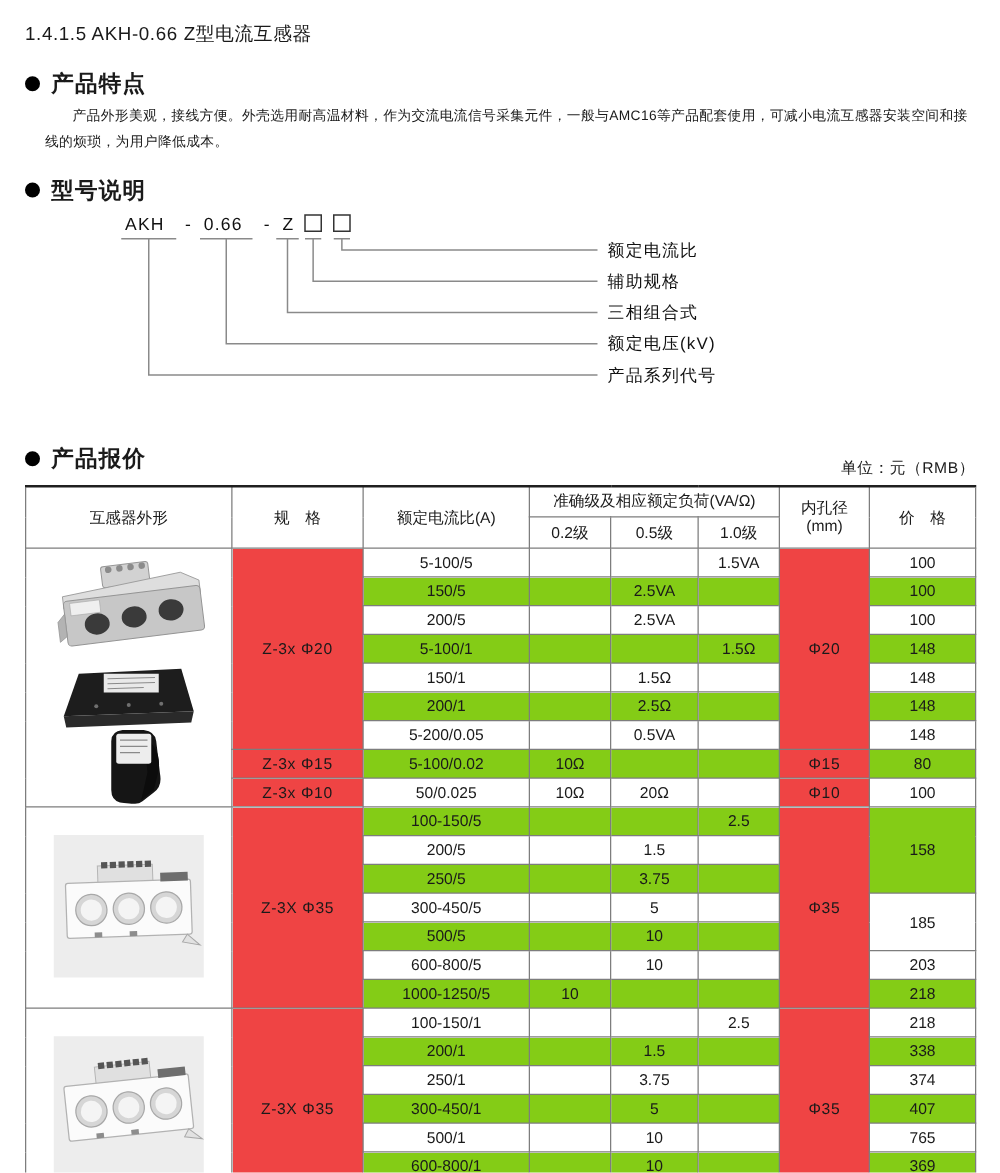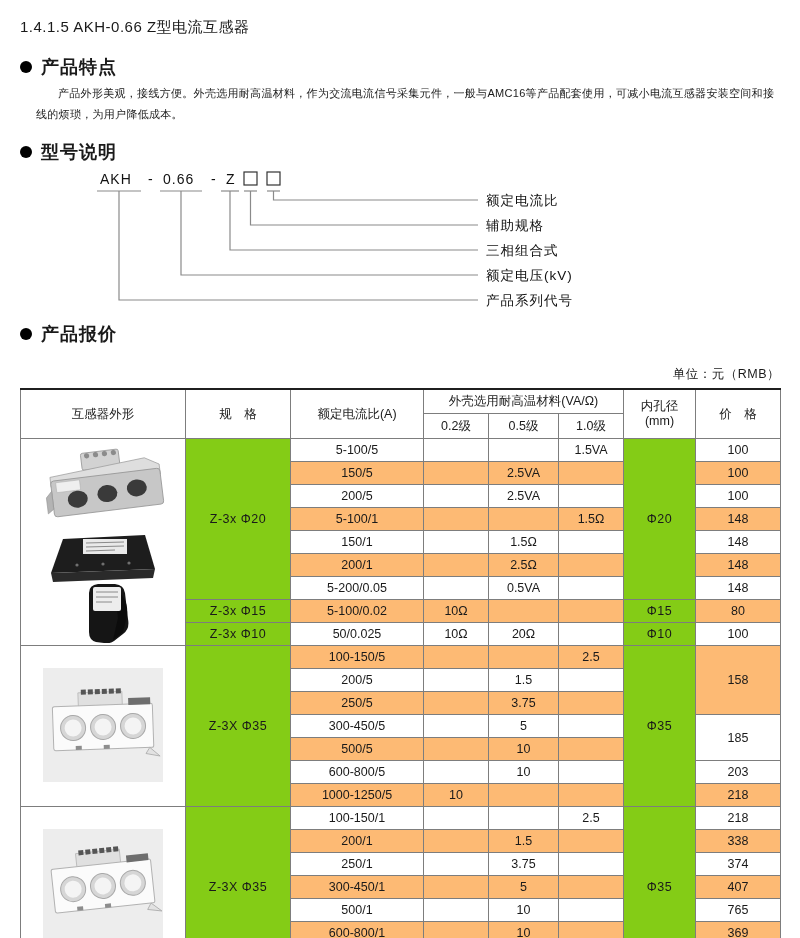--- a/index.html
+++ b/index.html
@@ -19,37 +19,37 @@
   }
   .section-title{font-size:18px;font-weight:600;letter-spacing:1px;}
   .features-text{
     font-size:11px;line-height:1.95;text-indent:2em;
     margin:4px 0 14px 16px;letter-spacing:.3px;
   }
   .diagram-wrap{position:relative;height:146px;margin:2px 0 8px 0;}
   .diagram-wrap svg{display:block;}
   .code-text{font-size:14px;fill:#111;letter-spacing:1px;}
   .lead-label{font-size:13.5px;fill:#111;letter-spacing:1px;}
-  .pricing-bar{display:flex;justify-content:space-between;align-items:flex-start;margin:0 0 5px 0;}
+  .pricing-bar{display:flex;justify-content:space-between;align-items:flex-end;margin:0 0 5px 0;}
   .unit-note{font-size:12.5px;letter-spacing:.5px;margin-top:44px;}
   table.price{
     width:760px;border-collapse:collapse;table-layout:fixed;
     border-top:2px solid #1f1f1f;border-bottom:2px solid #1f1f1f;
   }
   table.price th,table.price td{
     border:1px solid #7d7d7d;
     font-size:12.5px;font-weight:normal;
     text-align:center;vertical-align:middle;
     padding:0 2px;overflow:hidden;
   }
   table.price thead tr{height:25px;}
   table.price tbody tr{height:23px;}
-  tr.shaded td.shadable{background:#fdba74;}
+  tr.shaded td.shadable{background:#84cc16;}
   td.img-cell{background:#fff;padding:2px;}
-  td.plain{background:#84cc16;letter-spacing:.5px;}
+  td.plain{background:#ef4444;letter-spacing:.5px;}
   .hdr-2line{line-height:1.25;display:block;}
   .photo-box{display:flex;justify-content:center;align-items:flex-start;}
 </style>
 </head>
 <body>
 
 <div class="page">
 
   <div class="doc-title">1.4.1.5 AKH-0.66 Z型电流互感器</div>
 
@@ -116,21 +116,21 @@
         <col style="width:70px">
         <col style="width:65px">
       <col style="width:72px">
         <col style="width:85px">
     </colgroup>
     <thead>
       <tr>
         <th rowspan="2">互感器外形</th>
         <th rowspan="2">规　格</th>
         <th rowspan="2">额定电流比(A)</th>
-        <th colspan="3">外壳选用耐高温材料(VA/Ω)</th>
+        <th colspan="3">准确级及相应额定负荷(VA/Ω)</th>
         <th rowspan="2">
           <span class="hdr-2line">内孔径</span>
           <span class="hdr-2line">(mm)</span>
         </th>
         <th rowspan="2">价　格</th>
       </tr>
       <tr>
         <th>0.2级</th>
         <th>0.5级</th>
         <th>1.0级</th>

